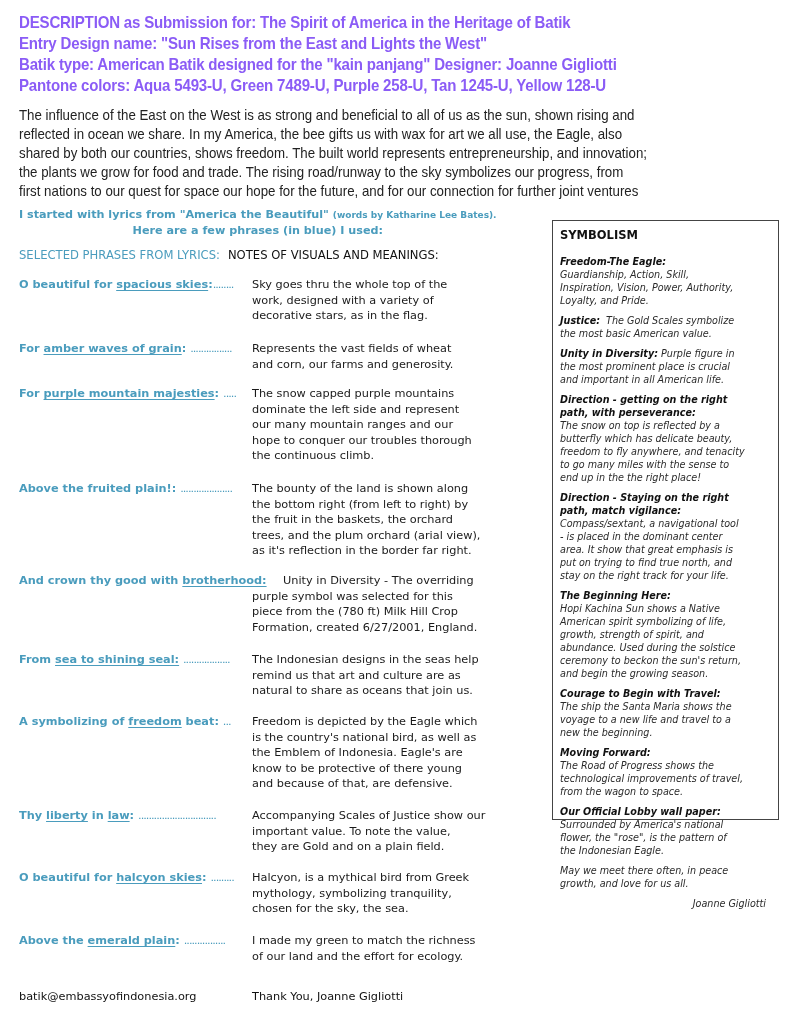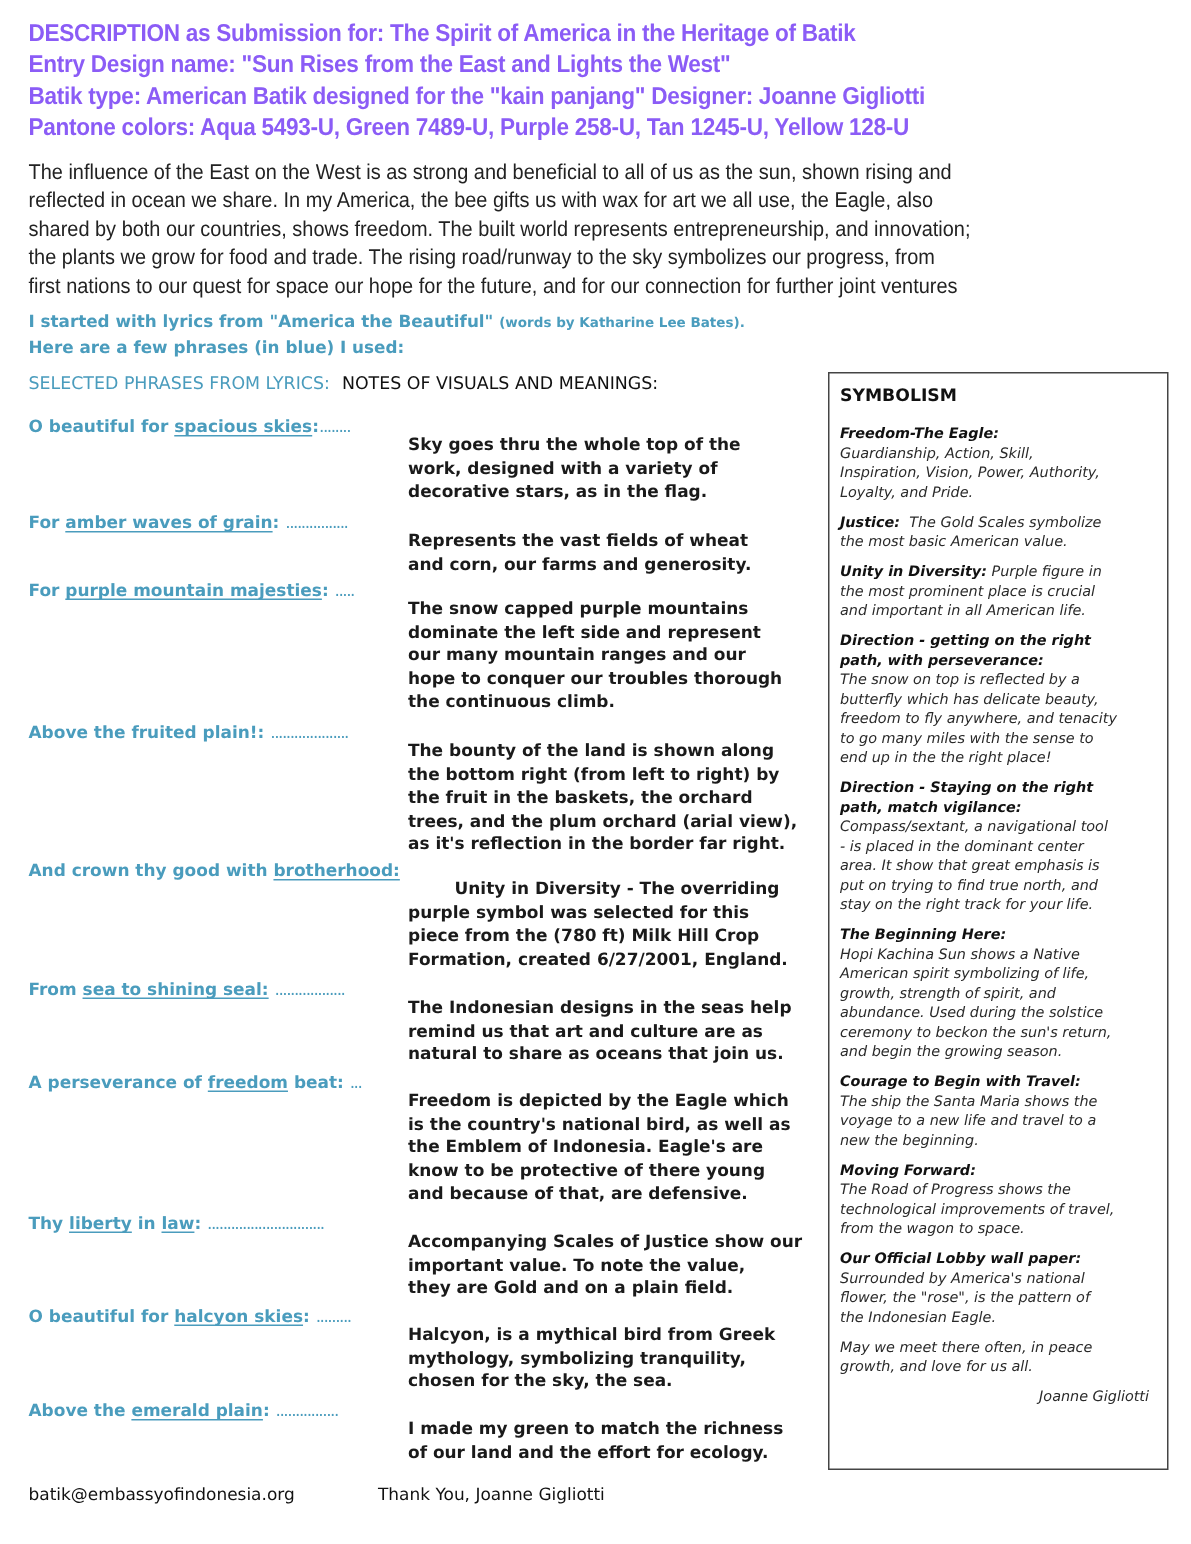--- a/index.html
+++ b/index.html
@@ -1,33 +1,33 @@
 <!DOCTYPE html>
 <html><head>
 <meta charset="utf-8">
 <style>
   html, body { margin: 0; padding: 0; background: #ffffff; }
   body { width: 794px; height: 1029px; position: relative; overflow: hidden; color: #111; }
   .header { position: absolute; left: 19px; top: 12px; font-family: "Liberation Sans", sans-serif; font-size: 16.2px; font-weight: bold; line-height: 21px; color: #8b5cf6; letter-spacing: -0.2px; }
   .header div { white-space: nowrap; transform: scaleX(0.93); transform-origin: left; }
   .intro { position: absolute; left: 19px; top: 106px; width: 780px; font-family: "Liberation Sans", sans-serif; font-size: 14.3px; line-height: 19px; color: #222; }
   .intro div { white-space: nowrap; transform: scaleX(0.93); transform-origin: left; }
-  .blue { color: #4a9cbd; }
+  .blue { color: #4a9cbd; text-align: center; }
   .lyrics-intro { position: absolute; left: 19px; top: 207px; font-family: "DejaVu Sans", sans-serif; font-size: 11.2px; font-weight: bold; line-height: 16px; }
   .lyrics-intro .small { font-size: 9px; }
   .col-heads { position: absolute; left: 19px; top: 247px; font-family: "DejaVu Sans", sans-serif; font-size: 11.6px; line-height: 16px; white-space: nowrap; }
   .col-heads .h2 { color: #111; margin-left: 8px; }
   .row { position: absolute; left: 19px; width: 520px; font-family: "DejaVu Sans", sans-serif; font-size: 11.3px; line-height: 15.6px; }
   .row .phrase { position: absolute; left: 0; top: 0; font-weight: bold; white-space: nowrap; }
   .row .phrase u { text-decoration: underline; text-underline-offset: 2px; }
   .row .dots { font-weight: normal; letter-spacing: -1px; }
-  .row .note { position: absolute; left: 233px; top: 12px; width: 290px; font-weight: bold; color: #1a1a1a; margin-left: 20px; }
+  .row .note { position: absolute; left: 233px; top: 0; width: 290px; font-weight: normal; color: #1a1a1a; }
   .row .note div { white-space: nowrap; }
   .footer { position: absolute; top: 990px; font-family: "DejaVu Sans", sans-serif; font-size: 11.3px; font-weight: normal; color: #111; }
-  .box { position: absolute; left: 552px; top: 248px; width: 227px; height: 732px; border: 1.5px solid #444; box-sizing: border-box; font-family: "DejaVu Sans", sans-serif; padding: 7px 0 0 7px; }
+  .box { position: absolute; left: 552px; top: 220px; width: 227px; height: 600px; border: 1.5px solid #444; box-sizing: border-box; font-family: "DejaVu Sans", sans-serif; padding: 7px 0 0 7px; }
   .box-title { font-size: 11.5px; font-weight: bold; margin-bottom: 13px; color: #111; }
   .sym { font-size: 9.6px; font-style: italic; line-height: 13px; color: #2a2a2a; margin-bottom: 7px; }
   .sym .label { font-weight: bold; color: #111; }
   .sym div { white-space: nowrap; }
   .box-closing { font-size: 9.6px; font-style: italic; line-height: 13px; color: #2a2a2a; }
   .box-closing div { white-space: nowrap; }
   .signature { font-size: 9.6px; font-style: italic; color: #2a2a2a; text-align: right; padding-right: 12px; margin-top: 8px; }
 </style>
 </head>
 <body>
@@ -103,21 +103,21 @@
     </div>
     <div class="row" style="top: 652px;">
       <div class="phrase blue"><span>From </span><u>sea to shining seal:</u><span> </span><span class="dots">..................</span></div>
       <div class="note">
         <div>The Indonesian designs in the seas help</div>
         <div>remind us that art and culture are as</div>
         <div>natural to share as oceans that join us.</div>
       </div>
     </div>
     <div class="row" style="top: 714px;">
-      <div class="phrase blue"><span>A perseverance of </span><u>freedom</u><span> beat: </span><span class="dots">...</span></div>
+      <div class="phrase blue"><span>A symbolizing of </span><u>freedom</u><span> beat: </span><span class="dots">...</span></div>
       <div class="note">
         <div>Freedom is depicted by the Eagle which</div>
         <div>is the country's national bird, as well as</div>
         <div>the Emblem of Indonesia. Eagle's are</div>
         <div>know to be protective of there young</div>
         <div>and because of that, are defensive.</div>
       </div>
     </div>
     <div class="row" style="top: 808px;">
       <div class="phrase blue"><span>Thy </span><u>liberty</u><span> in </span><u>law</u><span>: </span><span class="dots">..............................</span></div>

